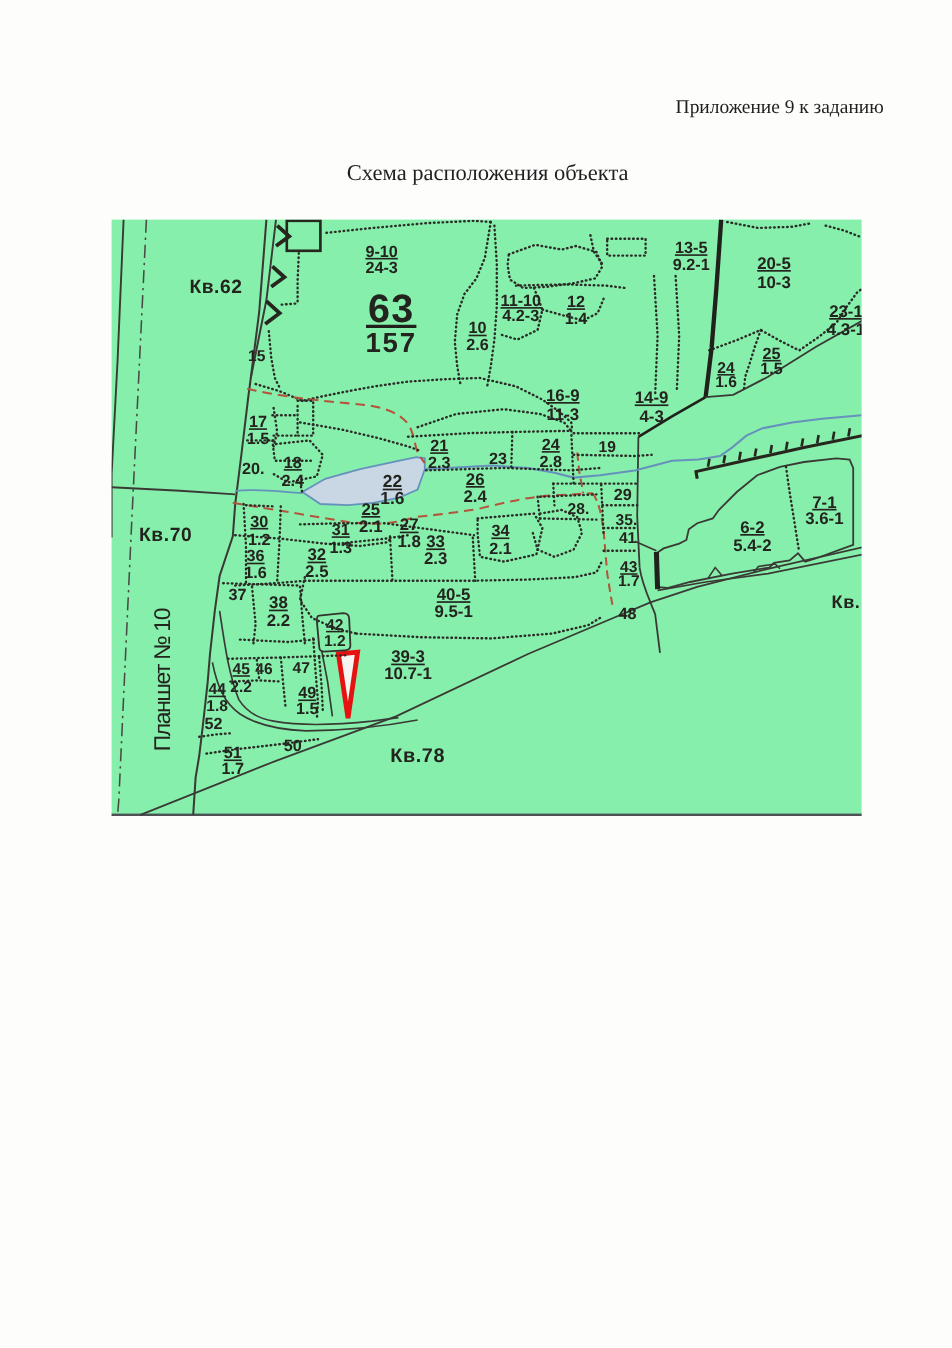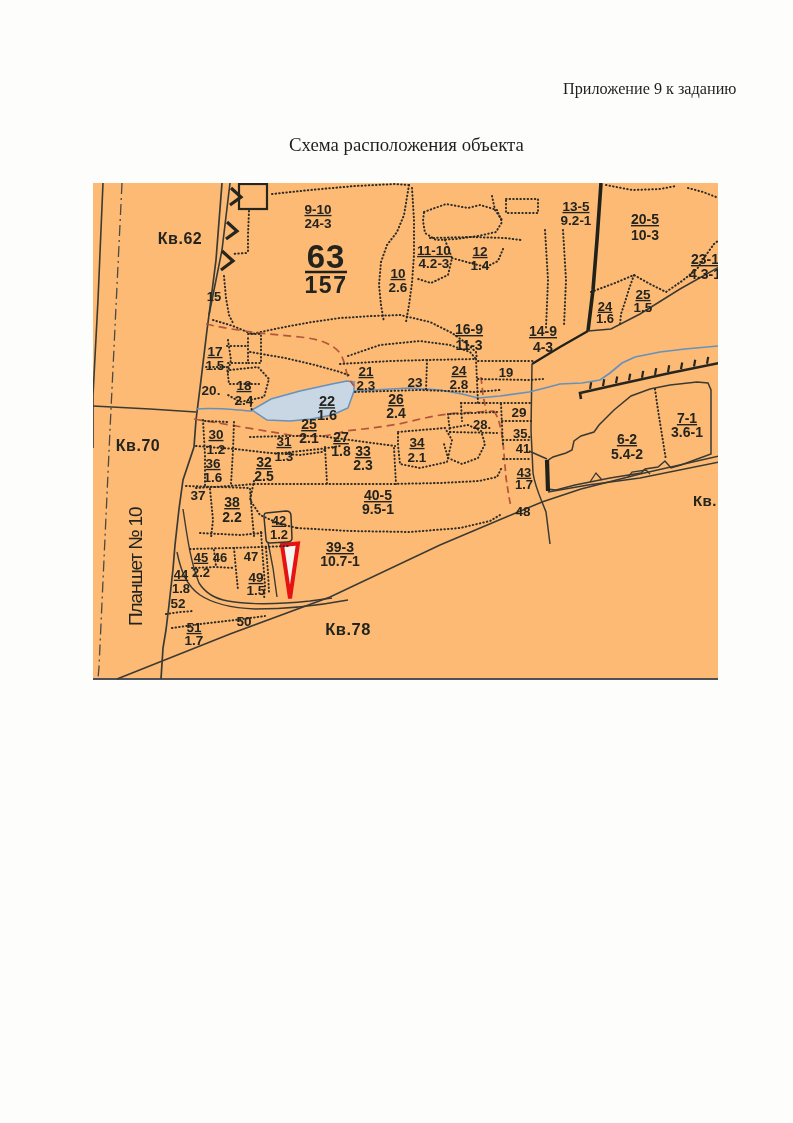--- a/index.html
+++ b/index.html
@@ -1,17 +1,17 @@
 <!DOCTYPE html>
 <html><head><meta charset="utf-8">
 <style>
 html,body{margin:0;padding:0;}
 body{width:793px;height:1123px;background:#fdfdfc;position:relative;overflow:hidden;}
 .hdr{position:absolute;font-family:"Liberation Serif",serif;color:#1f1f1f;white-space:nowrap;}
-#map{position:absolute;left:93px;top:183px;width:625px;height:497px;background:#fdba74;border-bottom:2.5px solid #4e5254;box-sizing:border-box;}
+#map{position:absolute;left:93px;top:183px;width:625px;height:497px;background:#86efac;border-bottom:2.5px solid #4e5254;box-sizing:border-box;}
 svg{position:absolute;left:0;top:0;overflow:hidden;}
 text{font-family:"Liberation Sans",sans-serif;fill:#24241f;font-weight:700;}
 </style></head>
 <body>
 <div class="hdr" style="left:563px;top:80px;font-size:16.2px;">Приложение 9 к заданию</div>
 <div class="hdr" style="left:289px;top:134px;font-size:18.8px;font-family:Liberation Serif, serif;">Схема расположения объекта</div>
 <div id="map">
 <svg width="625" height="497" viewBox="93 183 625 497">
 <path d="M103,183 L98,300 L93,395 L93,448" fill="none" stroke="#3a3a35" stroke-width="1.6" stroke-linecap="butt"></path>
 <path d="M122,183 L110,430 L99,667 L98,679" fill="none" stroke="#4a4a44" stroke-width="1.3" stroke-dasharray="11 4 2 4"></path>

